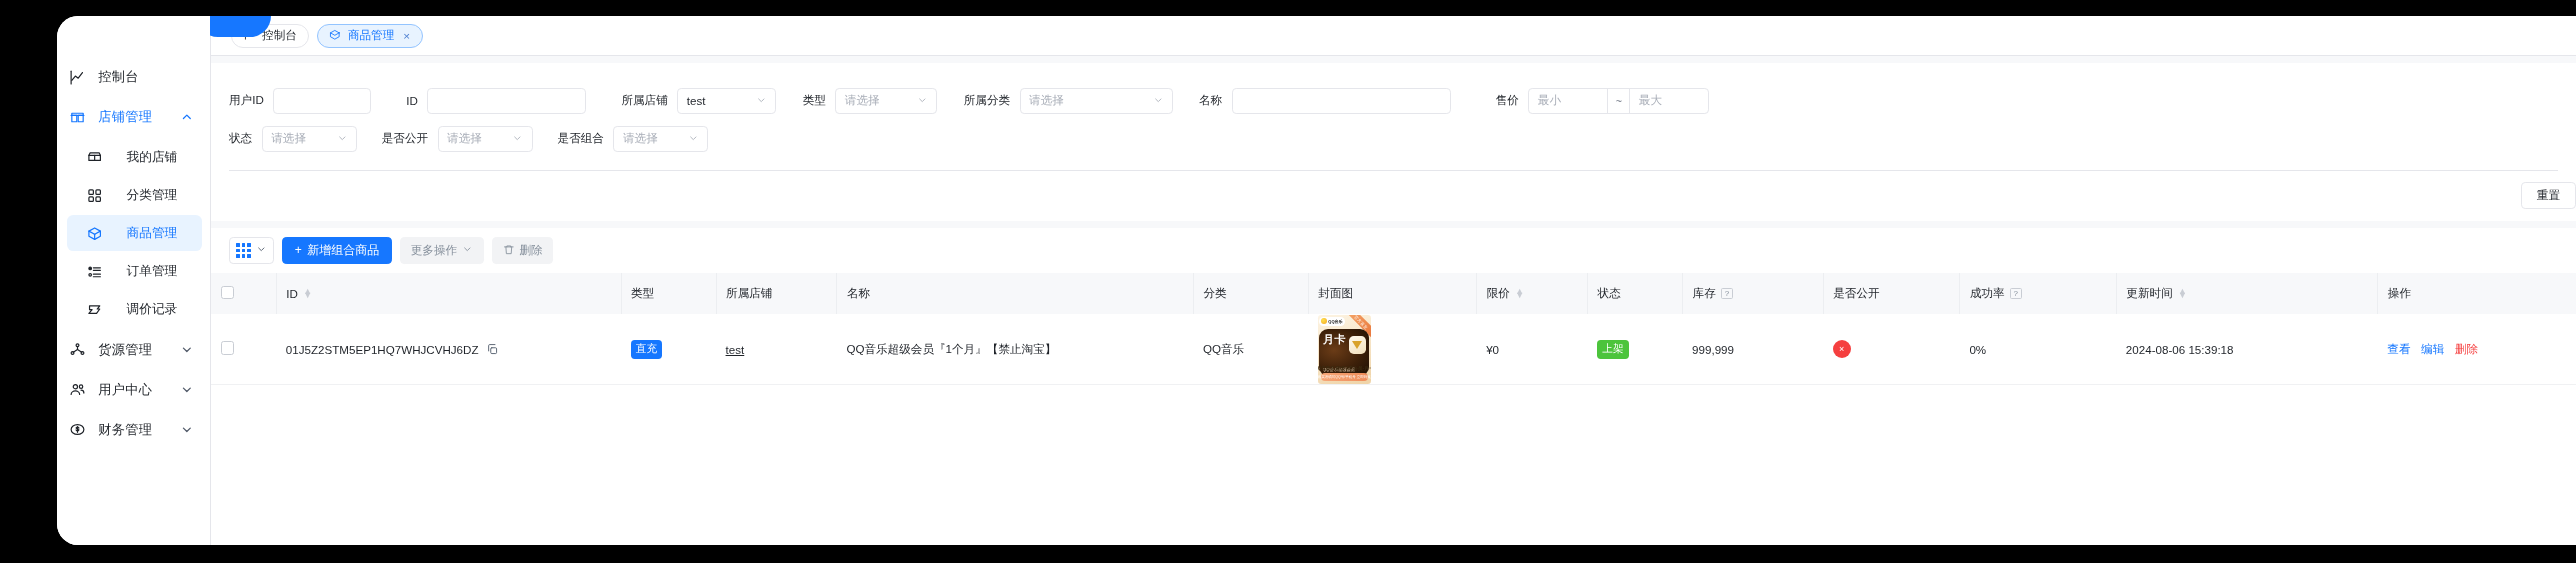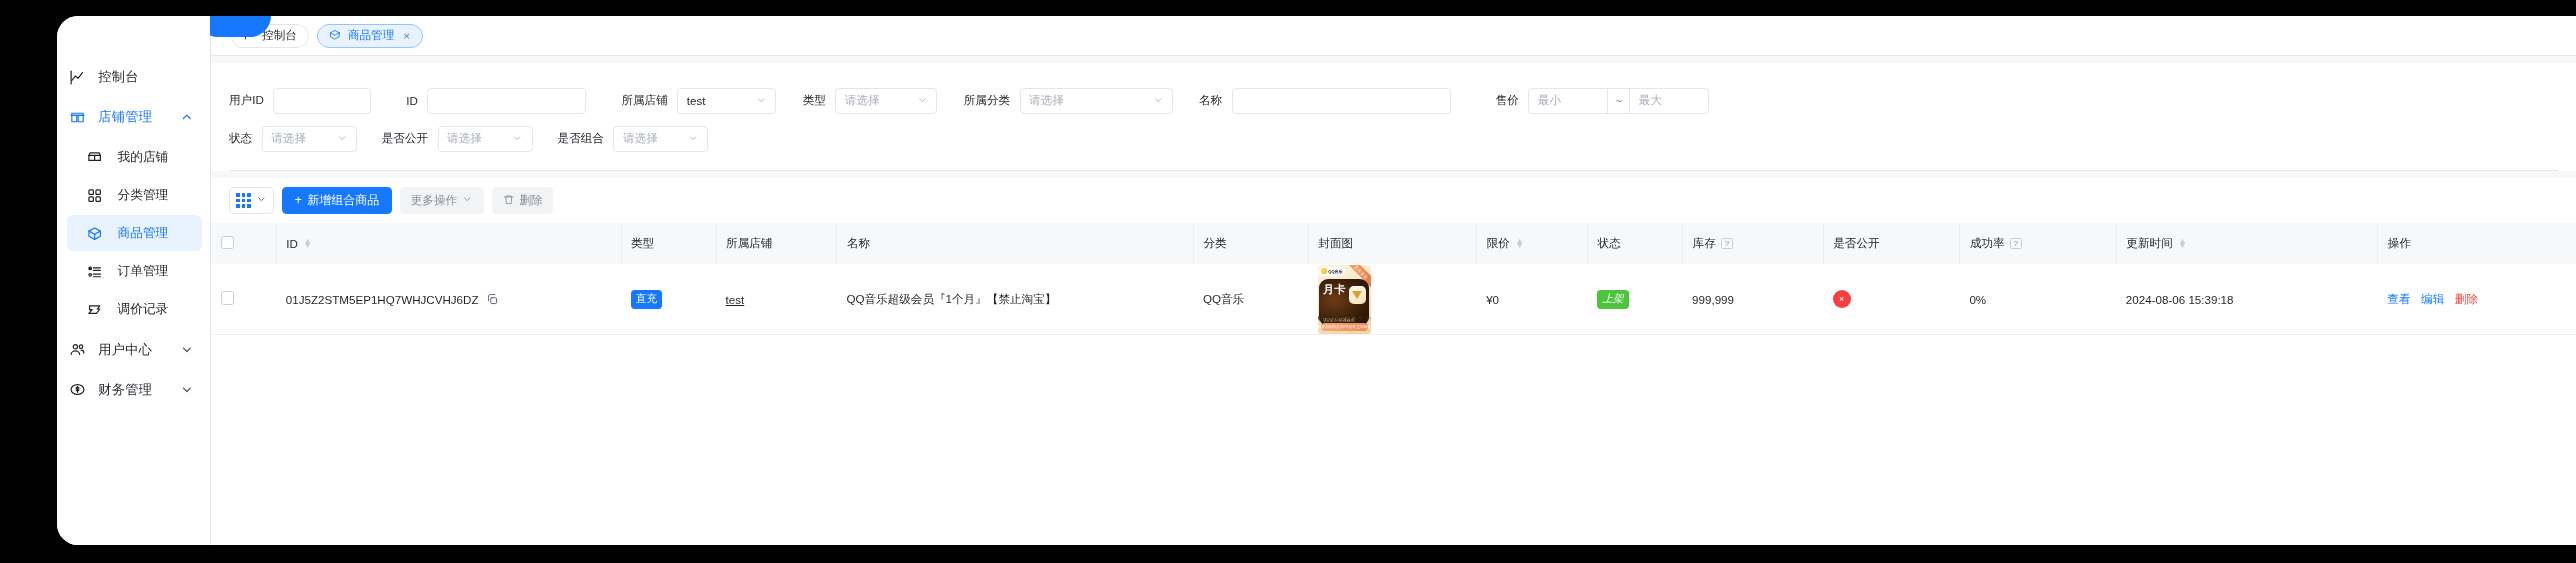--- a/index.html
+++ b/index.html
@@ -79,21 +79,21 @@
     padding-left: 20px;
     border-radius: 6.3px;
     cursor: pointer;
   }
   .nav-sub .ico {
     width: 16px; height: 16px; flex: 0 0 16px;
     display: flex; align-items: center; justify-content: center;
     color: #1f2329;
   }
   .nav-sub .lbl {
-    margin-left: 15px;
+    margin-left: 24px;
     font-size: 12.7px;
     color: #1f2329;
     white-space: nowrap;
   }
   .nav-sub.sel { background: #e8f3ff; }
   .nav-sub.sel .lbl { color: #1677ff; }
   .nav-sub.sel .ico { color: #1677ff; }
   .nav-sub.sel svg { stroke: #1677ff; }
 
   
@@ -339,21 +339,20 @@
     border-radius: 3.7px;
     height: 19px; padding: 0 5.3px;
     font-size: 10.6px;
   }
   .tag-green {
     display: inline-flex; align-items: center; justify-content: center;
     background: #4cc43c; color: #fff;
     border-radius: 3.7px;
     height: 19px; padding: 0 5.3px;
     font-size: 10.6px;
-    font-style: italic;
   }
   .link-u {
     color: #1f2329;
     text-decoration: underline;
     cursor: pointer;
   }
   .no-badge {
     width: 18px; height: 18px; border-radius: 50%;
     background: #f53f3f; color: #fff;
     display: inline-flex; align-items: center; justify-content: center;
@@ -523,20 +522,38 @@
 
       <div class="nav-sub">
         <span class="ico">
           <svg width="15.3" height="15.3" viewBox="0 0 24 24" fill="none" stroke="currentColor" stroke-width="1.9" stroke-linecap="round" stroke-linejoin="round">
               <path d="M4 6h16l-4 5h4l-5 7H3l5-6H4z"></path>
             </svg>
         </span>
         <span class="lbl">调价记录</span>
       </div>
 
+      <div class="nav-item">
+        <span class="ico">
+          <svg width="17" height="17" viewBox="0 0 24 24" fill="none" stroke="currentColor" stroke-width="1.7" stroke-linecap="round" stroke-linejoin="round">
+              <circle cx="12" cy="6" r="2"></circle>
+              <circle cx="5" cy="17" r="2"></circle>
+              <circle cx="19" cy="17" r="2"></circle>
+              <path d="M12 8v4"></path>
+              <path d="M12 12L6 16"></path>
+              <path d="M12 12l6 4"></path>
+            </svg>
+        </span>
+        <span class="lbl">货源管理</span>
+        <span class="chev">
+          <svg width="13.7" height="13.7" viewBox="0 0 24 24" fill="none" stroke="currentColor" stroke-width="2.2" stroke-linecap="round" stroke-linejoin="round">
+              <polyline points="6 9 12 15 18 9"></polyline>
+            </svg>
+        </span>
+      </div>
 
       <div class="nav-item">
         <span class="ico">
           <svg width="17" height="17" viewBox="0 0 24 24" fill="none" stroke="currentColor" stroke-width="1.7" stroke-linecap="round" stroke-linejoin="round">
               <circle cx="9" cy="8" r="3"></circle>
               <path d="M3 19c0-3 3-5 6-5s6 2 6 5"></path>
               <circle cx="17" cy="8" r="2.4"></circle>
               <path d="M17 13c2.5 0 4 1.8 4 4"></path>
             </svg>
         </span>
@@ -694,20 +711,23 @@
                   <svg width="10.6" height="10.6" viewBox="0 0 24 24" fill="none" stroke="currentColor" stroke-width="2" stroke-linecap="round" stroke-linejoin="round">
                       <polyline points="6 9 12 15 18 9"></polyline>
                     </svg>
                 </span>
               </div>
             </div>
           </div>
 
           <div class="divider-line"></div>
 
+          <div class="filter-actions">
+            <div class="btn-reset">重置</div>
+          </div>
         </section>
 
         <section class="table-card">
 
           <div class="toolbar">
             <div class="tb-btn tb-icon-btn">
               <span class="grid9">
                   <i></i>
                   <i></i>
                   <i></i>

